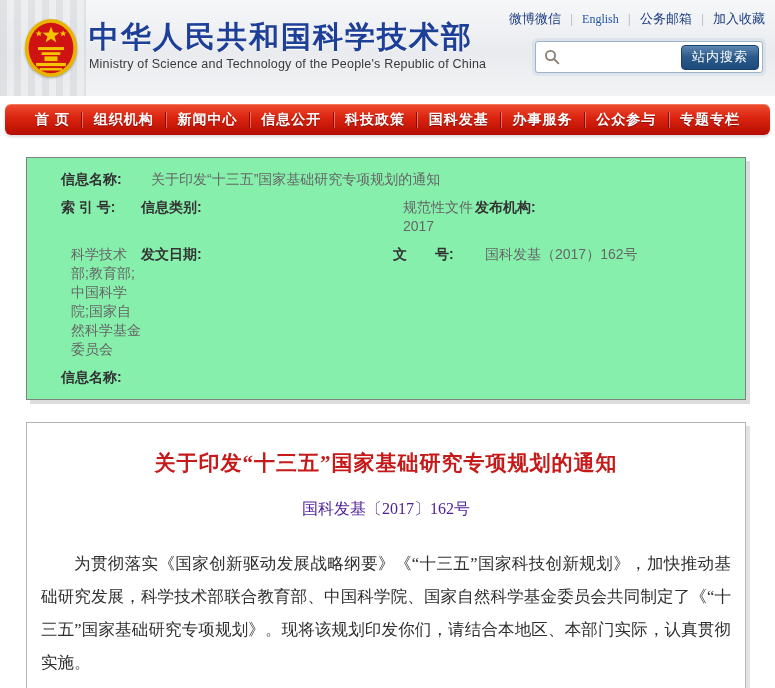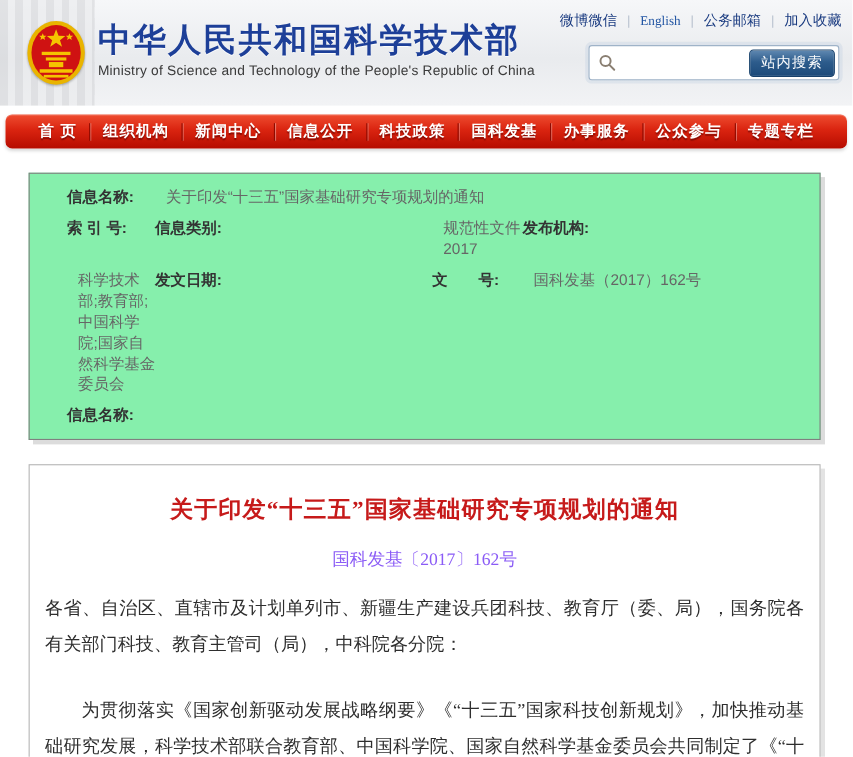--- a/index.html
+++ b/index.html
@@ -56,21 +56,21 @@
   .ilabel { font-weight:bold; color:#333; white-space:nowrap; }
   .ivalue { color:#666; padding-left:10px; }
   .span3 { grid-column:2 / 5; }
 
   
   .doc-panel { position:relative; margin:22px 29px 0 26px; height:420px; background:#fff;
     border:1px solid #b5b5b5; box-shadow:4px 4px 0 0 #e3e3e3;
     padding:26px 14px 0 14px; }
   .doc-title { text-align:center; color:#c61a1a; font-size:21px; font-weight:bold;
     font-family:"Liberation Serif","DejaVu Serif",serif; letter-spacing:1px; }
-  .doc-number { text-align:center; color:#8b5cf6; font-size:16px; margin-top:22px;
+  .doc-number { text-align:center; color:#4c1d95; font-size:16px; margin-top:22px;
     font-family:"Liberation Serif","DejaVu Serif",serif; }
   .doc-body { margin-top:16px; color:#2e2e2e; font-size:16.5px; line-height:33px;
     font-family:"Liberation Serif","DejaVu Serif",serif; text-align:justify; }
   .doc-body p.indent { text-indent:2em;margin-top:27px; }
   .sig-block { margin-top:34px; font-size:16.5px; color:#2e2e2e;
     font-family:"Liberation Serif","DejaVu Serif",serif; }
   .sig-line { display:flex; justify-content:center; margin-top:13px; }
   .sig-line.l1 { gap:118px; }
 </style>
 </head>
@@ -155,21 +155,20 @@
     <span class="ivalue">国科发基（2017）162号</span>
     <span class="ilabel">信息名称:</span>
     <span class="ivalue"></span>
   </div>
 </div>
 
 <div class="doc-panel">
   <div class="doc-title">关于印发“十三五”国家基础研究专项规划的通知</div>
   <div class="doc-number">国科发基〔2017〕162号</div>
   <div class="doc-body">
-    <p>各省、自治区、直辖市及计划单列市、新疆生产建设兵团科技、教育厅（委、局），国务院各有关部门科技、教育主管司（局），中科院各分院：</p>
     <p class="indent">为贯彻落实《国家创新驱动发展战略纲要》《“十三五”国家科技创新规划》，加快推动基础研究发展，科学技术部联合教育部、中国科学院、国家自然科学基金委员会共同制定了《“十三五”国家基础研究专项规划》。现将该规划印发你们，请结合本地区、本部门实际，认真贯彻实施。</p>
   </div>
   <div class="sig-block">
     <div class="sig-line l1">
       <span>科学技术部</span>
       <span>教育部</span>
     </div>
 
   </div>
 </div>

